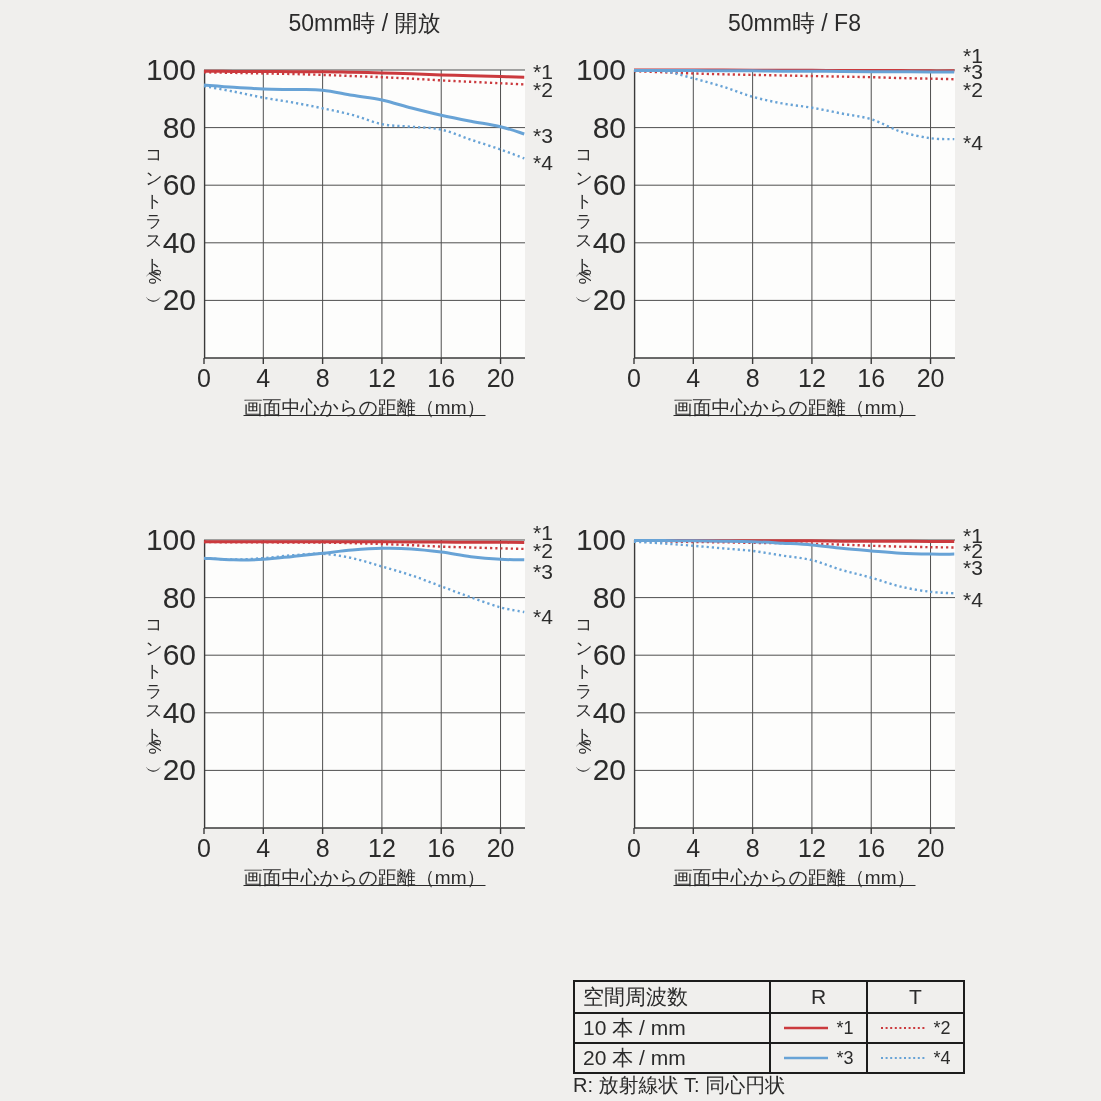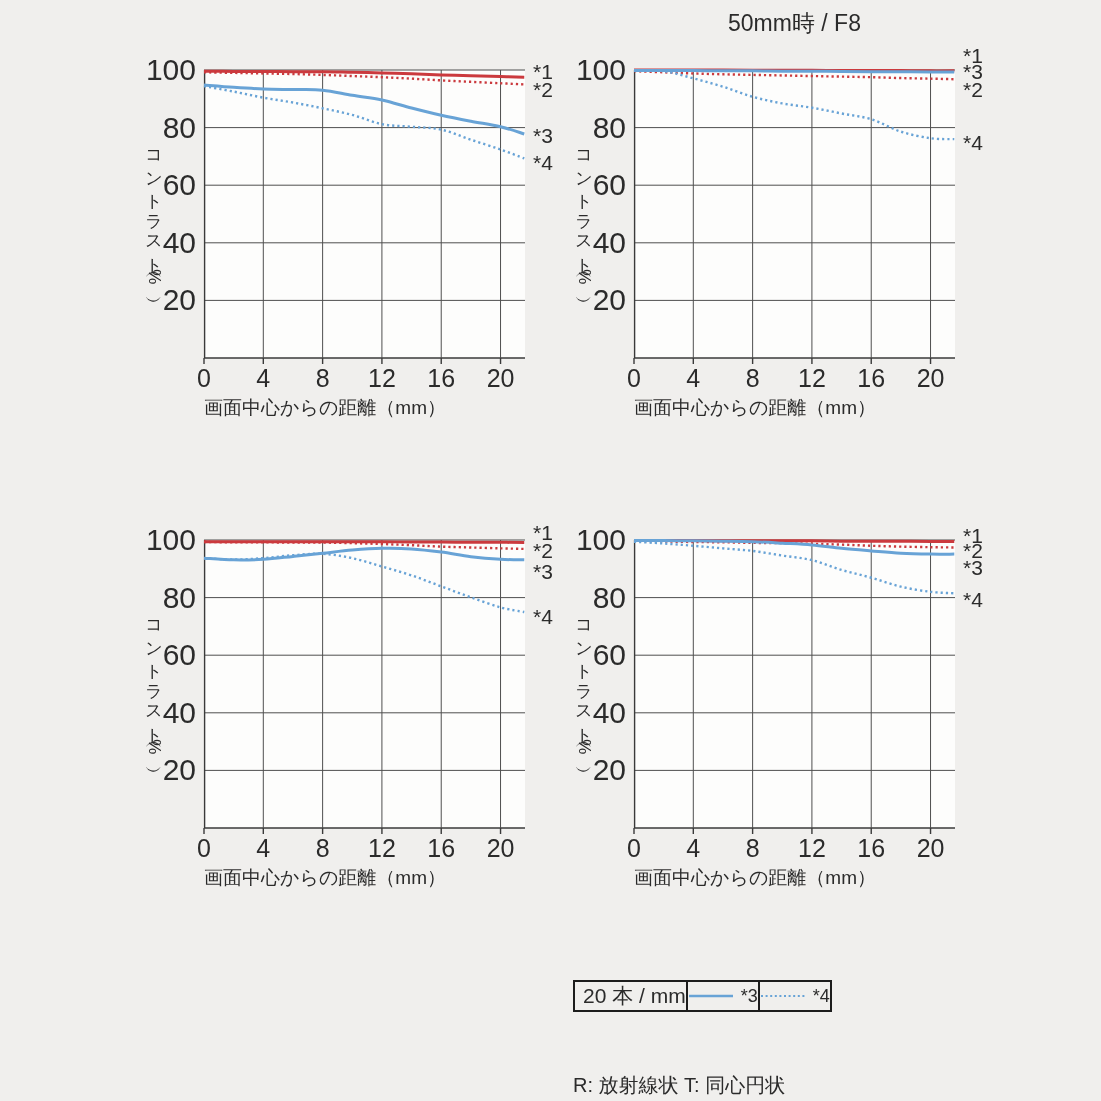--- a/index.html
+++ b/index.html
@@ -26,21 +26,21 @@
   .y-tick{
     position:absolute;left:0;width:62px;height:28px;
     text-align:right;font-size:30px;line-height:28px;
   }
   .x-tick{
     position:absolute;width:44px;height:28px;text-align:center;
     font-size:25px;line-height:28px;top:356px;
   }
   .x-axis-label{
     position:absolute;left:70px;width:321px;top:388px;height:24px;
-    text-align:left;font-size:19px;line-height:24px;white-space:nowrap;
+    text-align:center;font-size:19px;line-height:24px;white-space:nowrap;text-decoration:underline;
   }
   .right-label{
     position:absolute;left:399px;width:44px;height:26px;
     font-size:21px;line-height:26px;text-align:left;
   }
   .legend-table{
     position:absolute;left:573px;top:980px;
     border-collapse:collapse;table-layout:fixed;
   }
   .legend-table td{
@@ -55,20 +55,21 @@
   .sample-mark{font-size:18px;line-height:18px;}
   .legend-note{
     position:absolute;left:573px;top:1072px;width:384px;
     text-align:left;font-size:20px;white-space:nowrap;
   }
 </style>
 </head>
 <body>
 
 <div class="chart" style="left:134px;top:8px;">
+  <div class="chart-title">50mm時 / 開放</div>
   <div class="y-axis-label">コントラスト（%）</div>
   <div class="x-axis-label">画面中心からの距離（mm）</div>
 <svg width="321" height="298" class="plot-svg" style="position: absolute; left: 70px; top: 62px; overflow: visible;">
       <rect x="0" y="0" width="321" height="288" fill="#fdfdfc"></rect>
       <line x1="0" y1="0" x2="321" y2="0" stroke="#4f4f4f" stroke-width="1"></line>
       <line x1="0" y1="57.6" x2="321" y2="57.6" stroke="#4f4f4f" stroke-width="1"></line>
       <line x1="0" y1="115.2" x2="321" y2="115.2" stroke="#4f4f4f" stroke-width="1"></line>
       <line x1="0" y1="172.8" x2="321" y2="172.8" stroke="#4f4f4f" stroke-width="1"></line>
       <line x1="0" y1="230.4" x2="321" y2="230.4" stroke="#4f4f4f" stroke-width="1"></line>
       <line x1="0" y1="288" x2="321" y2="288" stroke="#3a3a3a" stroke-width="1.4"></line>
@@ -237,20 +238,44 @@
     <div class="x-tick" style="left: 285.229px;">16</div>
     <div class="x-tick" style="left: 344.536px;">20</div>
     <div class="right-label" style="top: 44.968px;">*1</div>
     <div class="right-label" style="top: 59.944px;">*2</div>
     <div class="right-label" style="top: 76.936px;">*3</div>
     <div class="right-label" style="top: 108.904px;">*4</div>
   </div>
 
 <table class="legend-table">
   <tbody>
+      <tr class="hrow">
+    <td style="width:186px;">空間周波数</td>
+    <td class="c" style="width:95px;">R</td>
+    <td class="c" style="width:95px;">T</td>
+  </tr>
+  <tr class="drow">
+    <td>10 本 / mm</td>
+    <td class="c">
+      <span class="sample-cell">
+            <svg width="46" height="6">
+              <line x1="1" y1="3" x2="45" y2="3" stroke="#cb3a3e" stroke-width="2.6"></line>
+            </svg>
+            <span class="sample-mark">*1</span>
+          </span>
+    </td>
+    <td class="c">
+      <span class="sample-cell">
+            <svg width="46" height="6">
+              <line x1="1" y1="3" x2="45" y2="3" stroke="#cb3a3e" stroke-width="2.2" stroke-dasharray="2 2.6"></line>
+            </svg>
+            <span class="sample-mark">*2</span>
+          </span>
+    </td>
+  </tr>
   <tr class="drow">
     <td>20 本 / mm</td>
     <td class="c">
       <span class="sample-cell">
             <svg width="46" height="6">
               <line x1="1" y1="3" x2="45" y2="3" stroke="#68a3d6" stroke-width="2.6"></line>
             </svg>
             <span class="sample-mark">*3</span>
           </span>
     </td>

